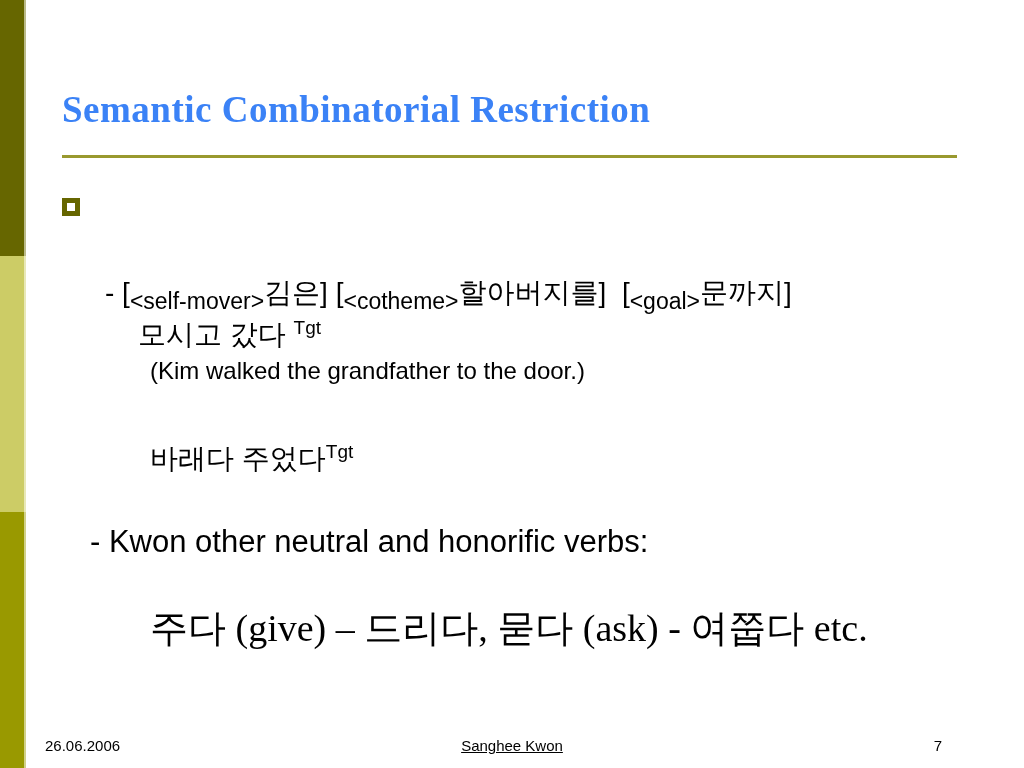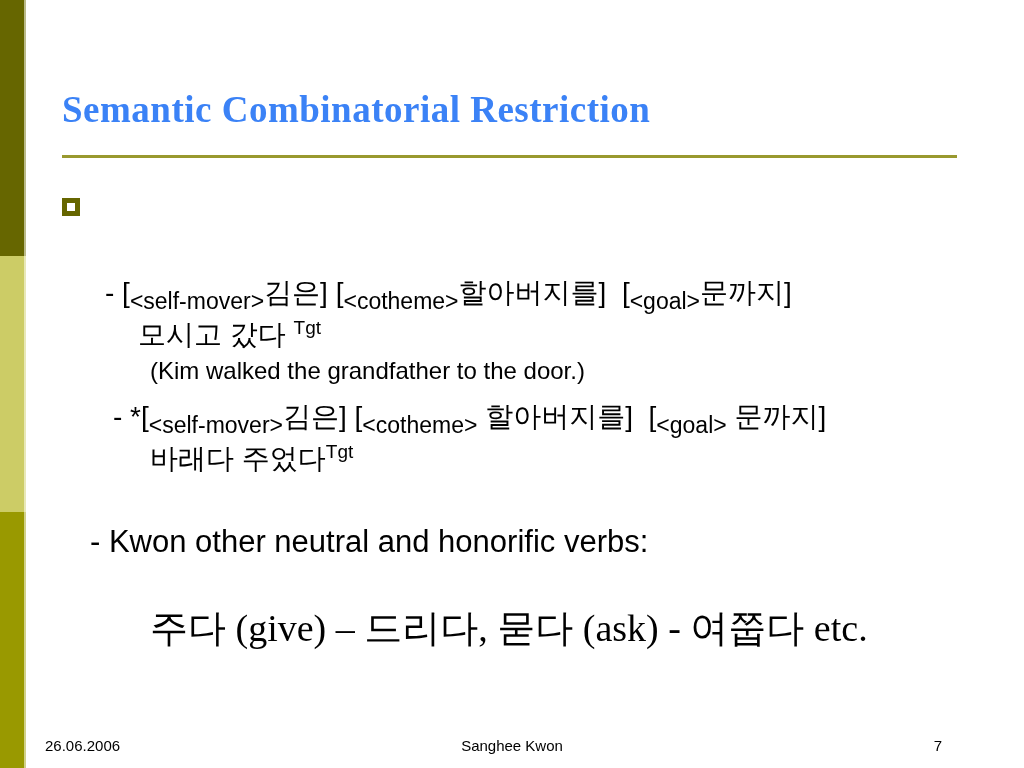--- a/index.html
+++ b/index.html
@@ -95,21 +95,21 @@
 
   
   .footer-item {
     position: absolute;
     top: 703px;
     font-size: 15px;
     color: #000000;
     margin-top: 34px;
   }
   .footer-date { left: 45px; }
-  .footer-author { left: 0; width: 1024px; text-align: center; }
+  .footer-author { left: 0; width: 1024px; text-align: center; text-decoration: underline; }
   .footer-page { right: 82px; }
 </style>
 </head>
 <body>
 
 <div class="slide">
 
   <div class="accent-bar">
     <div class="seg seg-dark"></div>
     <div class="seg seg-light"></div>
@@ -123,21 +123,20 @@
   <div class="bullet-square"></div>
   <div class="bullet-text">
   </div>
 
   <div class="line ex1-l1"><span>- [</span><span class="sub">&lt;self-mover&gt;</span><span>김은] [</span><span class="sub">&lt;cotheme&gt;</span><span>할아버지를]  [</span><span class="sub">&lt;goal&gt;</span><span>문까지]</span></div>
 
   <div class="line ex1-l2"><span>모시고 갔다 </span><span class="sup">Tgt</span></div>
 
   <div class="line ex1-l3">(Kim walked the grandfather to the door.)</div>
 
-  <div class="line ex2-l1"><span>- *[</span><span class="sub">&lt;self-mover&gt;</span><span>김은] [</span><span class="sub">&lt;cotheme&gt;</span><span> 할아버지를]  [</span><span class="sub">&lt;goal&gt;</span><span> 문까지]</span></div>
 
   <div class="line ex2-l2"><span>바래다 주었다</span><span class="sup">Tgt</span></div>
 
   <div class="line other-header">- Kwon other neutral and honorific verbs:</div>
 
   <div class="line other-line">주다 (give) – 드리다, 묻다 (ask) - 여쭙다 etc.</div>
 
   <div class="footer-item footer-date">26.06.2006</div>
   <div class="footer-item footer-author">Sanghee Kwon</div>
   <div class="footer-item footer-page">7</div>

